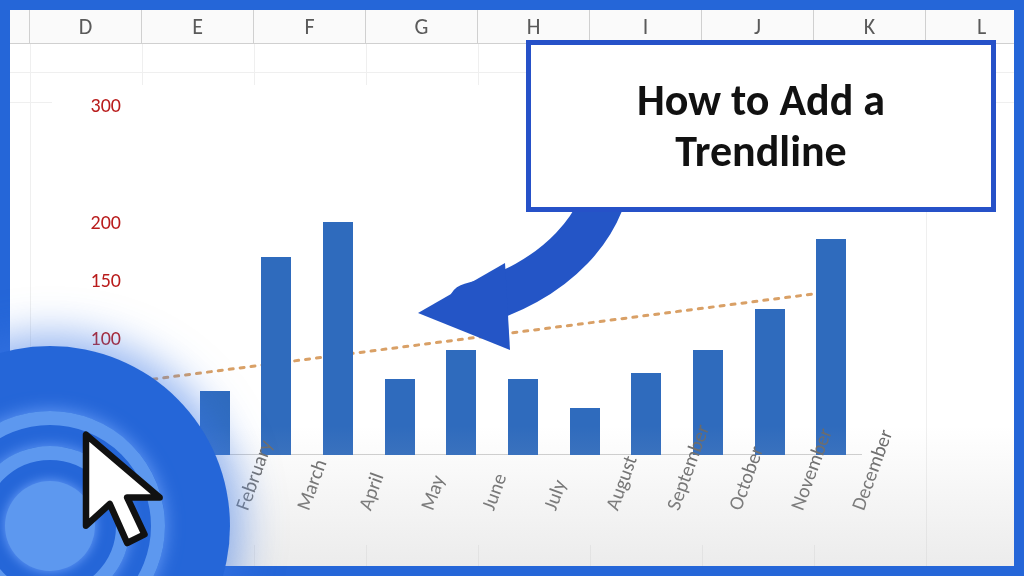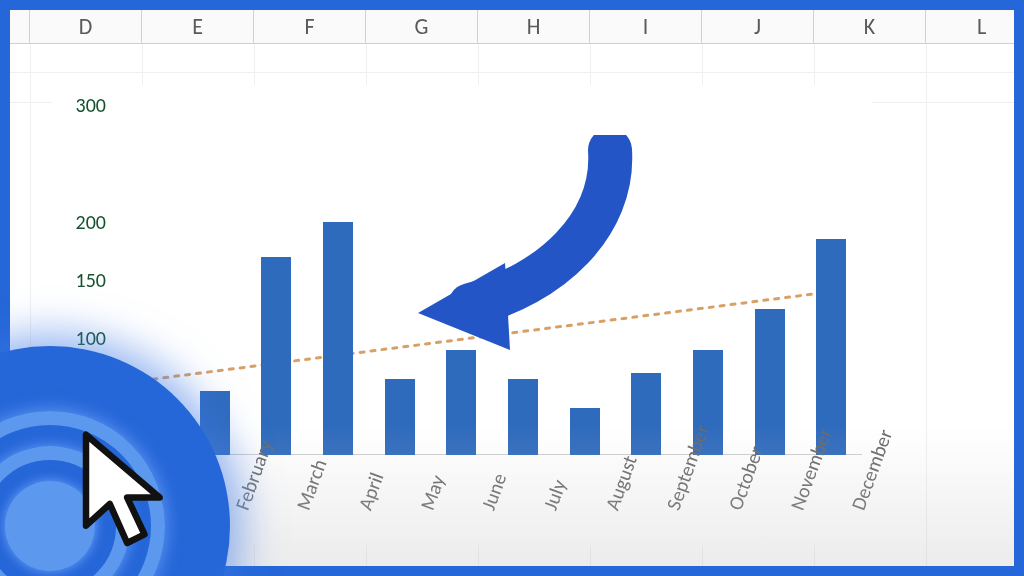--- a/index.html
+++ b/index.html
@@ -28,21 +28,21 @@
   .chart-area {
     position: absolute;
     left: 42px; top: 75px; width: 820px; height: 460px;
     background: #ffffff;
   }
   .plot {
     position: absolute;
     left: 70px; top: 20px; right: 10px; bottom: 90px;
   }
   .y-axis { position: absolute; left: 0; top: 20px; bottom: 90px; width: 70px; }
-  .y-tick { position: absolute; right: 16px; transform: translateY(50%); font-size: 20px; color: #14532d; }
+  .y-tick { position: absolute; right: 1px; transform: translateY(50%); font-size: 20px; color: #b91c1c; }
   .x-axis { position: absolute; left: 70px; right: 10px; bottom: 0; height: 90px; }
   .x-label { position: absolute; bottom: 16px; font-size: 20px; color: #6a6a6a; transform-origin: top left; transform: rotate(-70deg); white-space: nowrap; }
 
   .baseline { position: absolute; left: 0; right: 0; bottom: 0; height: 1px; background: #cfcfcf; }
   .bar { position: absolute; bottom: 0; background: #2f6bbd; width: 30px; }
   .trend { position: absolute; left: 0; right: 0; top: 0; bottom: 0; pointer-events: none; }
 
   
   .callout {
     position: absolute;
@@ -153,20 +153,23 @@
     </div>
 
     <div class="vignette"></div>
   </div>
 
   <svg class="arrow" viewBox="0 0 240 220">
     <path d="M 210 15 C 215 90, 150 150, 70 170" stroke="#2455c6" stroke-width="44" fill="none" stroke-linecap="round"></path>
     <polygon points="18,178 105,128 110,215" fill="#2455c6"></polygon>
   </svg>
 
+  <div class="callout">
+    <span>How to Add a Trendline</span>
+  </div>
 
   <div class="logo-corner">
     <div class="ring r1"></div>
     <div class="ring r2"></div>
     <div class="ring r3"></div>
   </div>
   <svg class="cursor-icon" viewBox="0 0 48 60">
     <path d="M 6 4 L 6 46 L 17 36 L 25 54 L 33 50 L 25 33 L 40 33 Z" fill="#ffffff" stroke="#111" stroke-width="3" stroke-linejoin="round"></path>
   </svg>
 </div>

